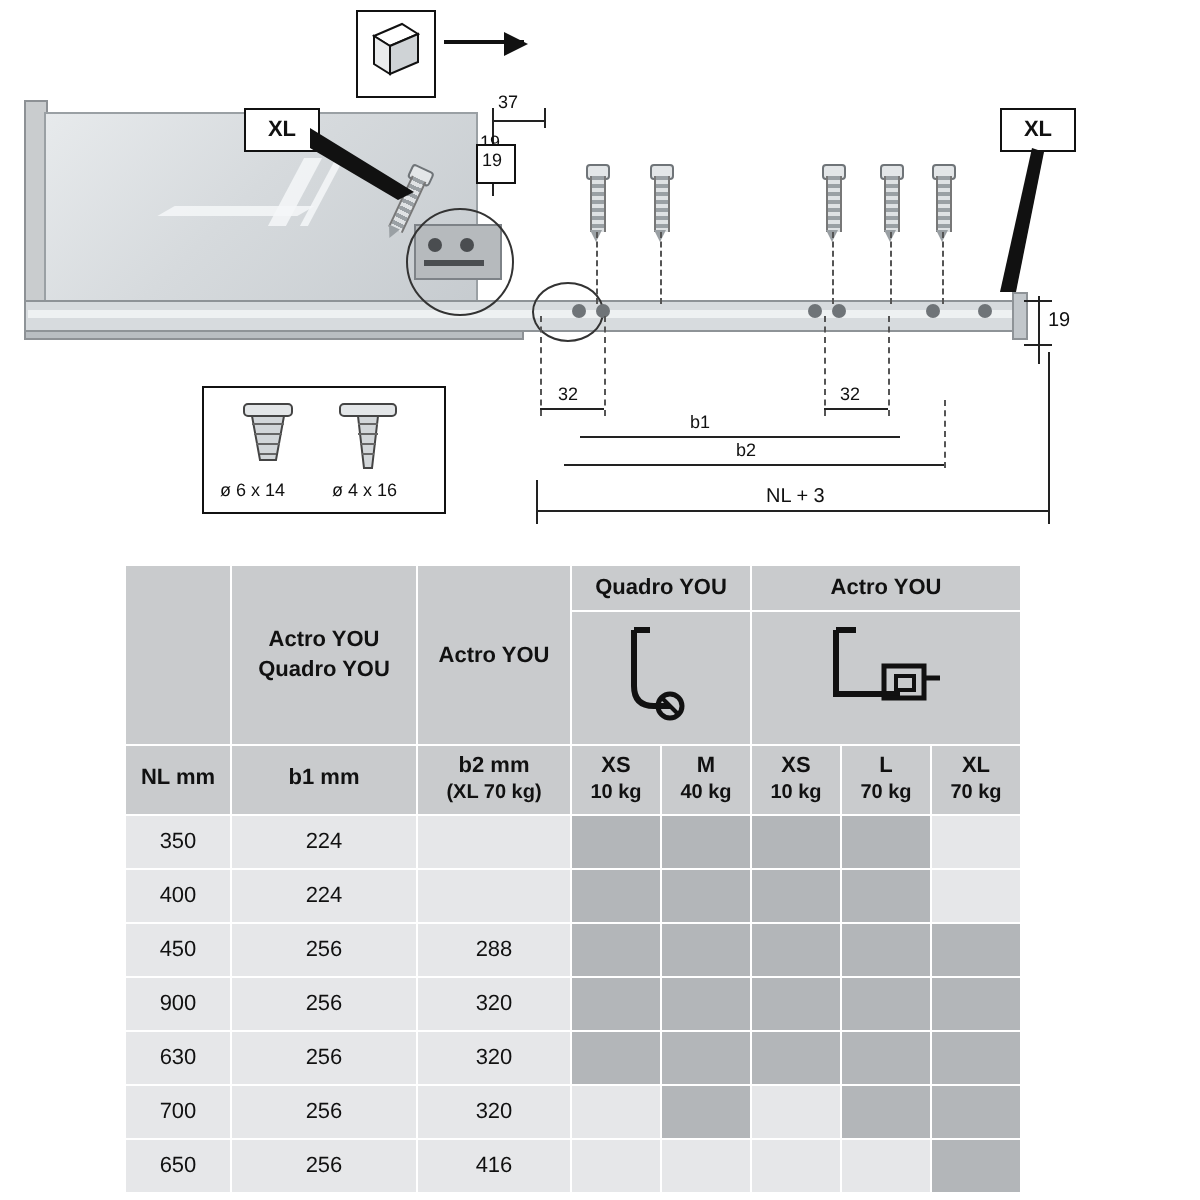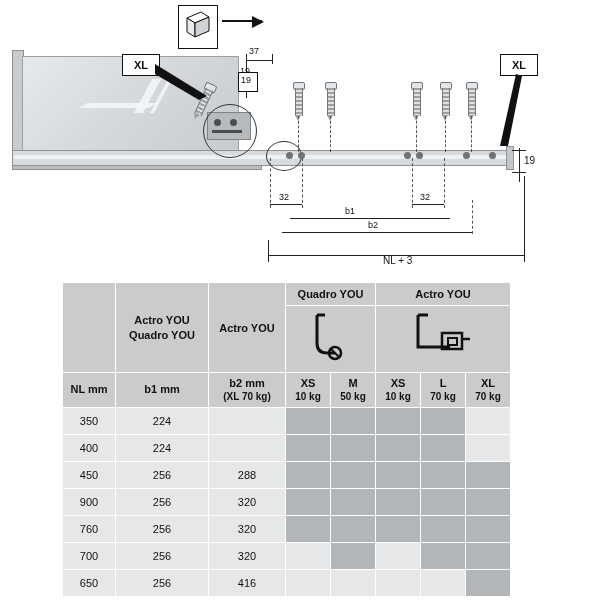--- a/index.html
+++ b/index.html
@@ -177,22 +177,36 @@
     <div class="hline" style="left:290px;top:218px;width:160px;"></div>
     <div class="lbl-sm" style="left:345px;top:206px;">b1</div>
 
     <div class="hline" style="left:282px;top:232px;width:190px;"></div>
     <div class="lbl-sm" style="left:368px;top:220px;">b2</div>
     <div class="dashv" style="left:472px;top:200px;height:34px;"></div>
 
     <div class="vline" style="left:268px;top:240px;height:22px;"></div>
     <div class="vline" style="left:524px;top:176px;height:86px;"></div>
     <div class="hline" style="left:268px;top:255px;width:256px;"></div>
-    <div class="lbl" style="left:383px;top:255px;">NL + 3</div>
-
+    <div class="lbl" style="left:383px;top:243px;">NL + 3</div>
+
+    <div class="legend">
+      <svg style="position:absolute;left:16px;top:6px;" width="34" height="40">
+        <rect x="4" y="2" width="24" height="6" rx="2" fill="#e3e6e8" stroke="#444"></rect>
+        <path d="M8 8 L24 8 L20 30 L12 30 Z" fill="#d2d6d9" stroke="#444"></path>
+        <path d="M8 12 H24 M9 17 H23 M10 22 H22 M12 27 H20" stroke="#666" fill="none"></path>
+      </svg>
+      <svg style="position:absolute;left:66px;top:6px;" width="34" height="40">
+        <rect x="2" y="2" width="28" height="6" rx="2" fill="#e3e6e8" stroke="#444"></rect>
+        <path d="M11 8 L21 8 L18 34 L14 34 Z" fill="#d2d6d9" stroke="#444"></path>
+        <path d="M11 12 H21 M11 17 H21 M12 22 H20 M13 27 H19" stroke="#666" fill="none"></path>
+      </svg>
+      <div class="lbl-sm" style="left:8px;top:46px;">ø 6 x 14</div>
+      <div class="lbl-sm" style="left:64px;top:46px;">ø 4 x 16</div>
+    </div>
 
   </div>
 
   <table>
     <tbody>
         <tr>
       <td class="hdr" rowspan="2" style="width:52px;"></td>
       <td class="hdr" rowspan="2" style="width:84px;padding:4px;line-height:1.3;">
         <span style="white-space:pre-line;">Actro YOU
 Quadro YOU</span>
@@ -236,21 +250,21 @@
       <td class="colhead">
         <div>b2 mm</div>
         <div class="unit">(XL 70 kg)</div>
       </td>
       <td class="colhead" style="width:44px;">
         <div>XS</div>
         <div class="unit">10 kg</div>
       </td>
       <td class="colhead" style="width:44px;">
         <div>M</div>
-        <div class="unit">50 kg</div>
+        <div class="unit">40 kg</div>
       </td>
       <td class="colhead" style="width:44px;">
         <div>XS</div>
         <div class="unit">10 kg</div>
       </td>
       <td class="colhead" style="width:44px;">
         <div>L</div>
         <div class="unit">70 kg</div>
       </td>
       <td class="colhead" style="width:44px;">
@@ -294,21 +308,21 @@
           <td class="cell">900</td>
           <td class="cell">256</td>
           <td class="cell">320</td>
           <td class="cell cell-dark"></td>
           <td class="cell cell-dark"></td>
           <td class="cell cell-dark"></td>
           <td class="cell cell-dark"></td>
           <td class="cell cell-dark"></td>
         </tr>
         <tr>
-          <td class="cell">760</td>
+          <td class="cell">630</td>
           <td class="cell">256</td>
           <td class="cell">320</td>
           <td class="cell cell-dark"></td>
           <td class="cell cell-dark"></td>
           <td class="cell cell-dark"></td>
           <td class="cell cell-dark"></td>
           <td class="cell cell-dark"></td>
         </tr>
         <tr>
           <td class="cell">700</td>

